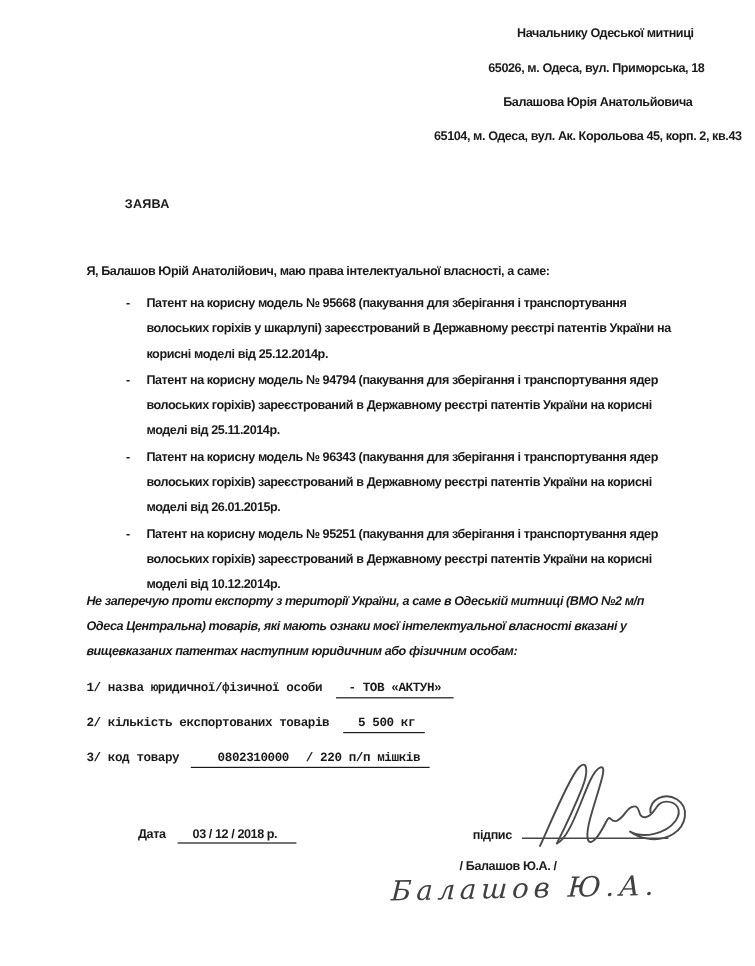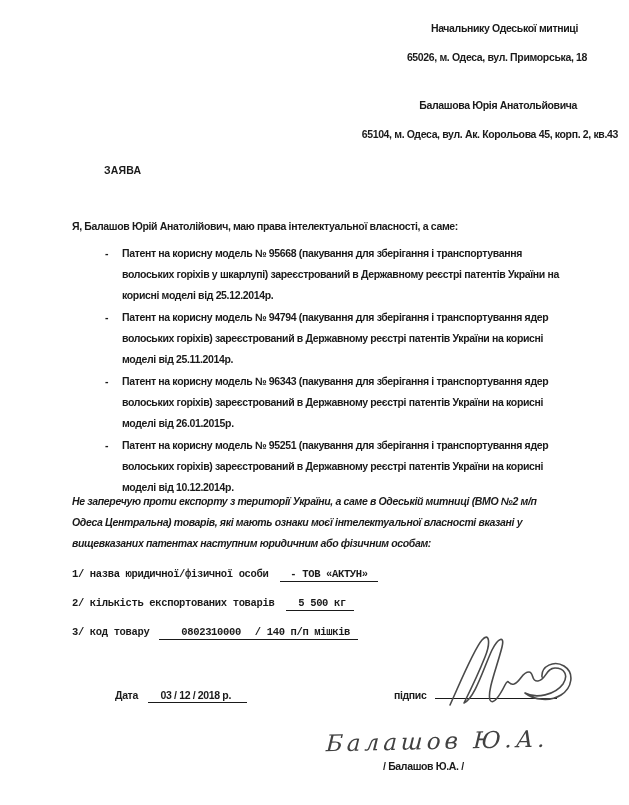--- a/index.html
+++ b/index.html
@@ -13,21 +13,21 @@
     font-size:10.5px;
     letter-spacing:-0.35px;
     line-height:21px;
     overflow:hidden;
   }
   
   .recipient{position:absolute;top:14px;left:0;right:0;}
   .recipient div{text-align:right;line-height:28.5px;white-space:nowrap;}
   .r1{margin-right:51px;}
   .r2{margin-right:42px;}
-  .r3{margin-right:52px;margin-top:20px;}
+  .r3{margin-right:52px;}
   .r4{margin-right:11px;}
 
   .doc-title{
     position:absolute;top:160px;left:72px;width:497px;
     text-align:left;padding-left:32px;letter-spacing:0.2px;
   }
 
   .body-text{position:absolute;top:216px;left:72px;width:497px;}
   .intro{margin:0 0 6px 0;}
   .patents{margin:0;padding:0;list-style:none;}
@@ -53,21 +53,21 @@
   .u.f3a{padding-left:22px;padding-right:14px;margin-left:4px;}
   .u.f3b{padding-right:8px;}
 
   .date-block{position:absolute;top:685px;left:115px;white-space:nowrap;}
   .date-block .u{padding-left:12px;padding-right:16px;margin-left:8px;text-align:right;}
   .sig-block{position:absolute;top:685px;left:394px;white-space:nowrap;}
   .sig-line{
     display:inline-block;width:122px;height:13px;margin-left:6px;
     border-bottom:1.3px solid #1a1a1a;
   }
-  .sig-name{position:absolute;top:712px;left:383px;margin-top:44px;}
+  .sig-name{position:absolute;top:712px;left:383px;}
   .signature-svg{position:absolute;top:633px;left:442px;}
   .handwritten{
     position:absolute;top:731px;left:326px;
     font-family:"DejaVu Serif", serif;
     font-style:italic;font-weight:normal;
     font-size:23px;letter-spacing:4px;color:#414141;
     transform:rotate(-1.2deg) skewX(-4deg);
     white-space:nowrap;
   }
 </style>
@@ -113,21 +113,21 @@
       <div class="field">
         <span>1/ назва юридичної/фізичної особи</span>
         <span class="u f1">-  ТОВ  «АКТУН»</span>
       </div>
       <div class="field">
         <span>2/ кількість експортованих товарів</span>
         <span class="u f2">5 500 кг</span>
       </div>
       <div class="field">
         <span>3/ код товару</span>
-        <span class="u f3a">0802310000</span><span class="u f3b">/ 140  п/п мішків</span>
+        <span class="u f3a">0802310000</span><span class="u f3b">/ 220  п/п мішків</span>
       </div>
     </div>
   </div>
 
   <div class="date-block">
     <span>Дата</span>
     <span class="u">03 / 12 / 2018 р.</span>
   </div>
 
   <div class="sig-block">

